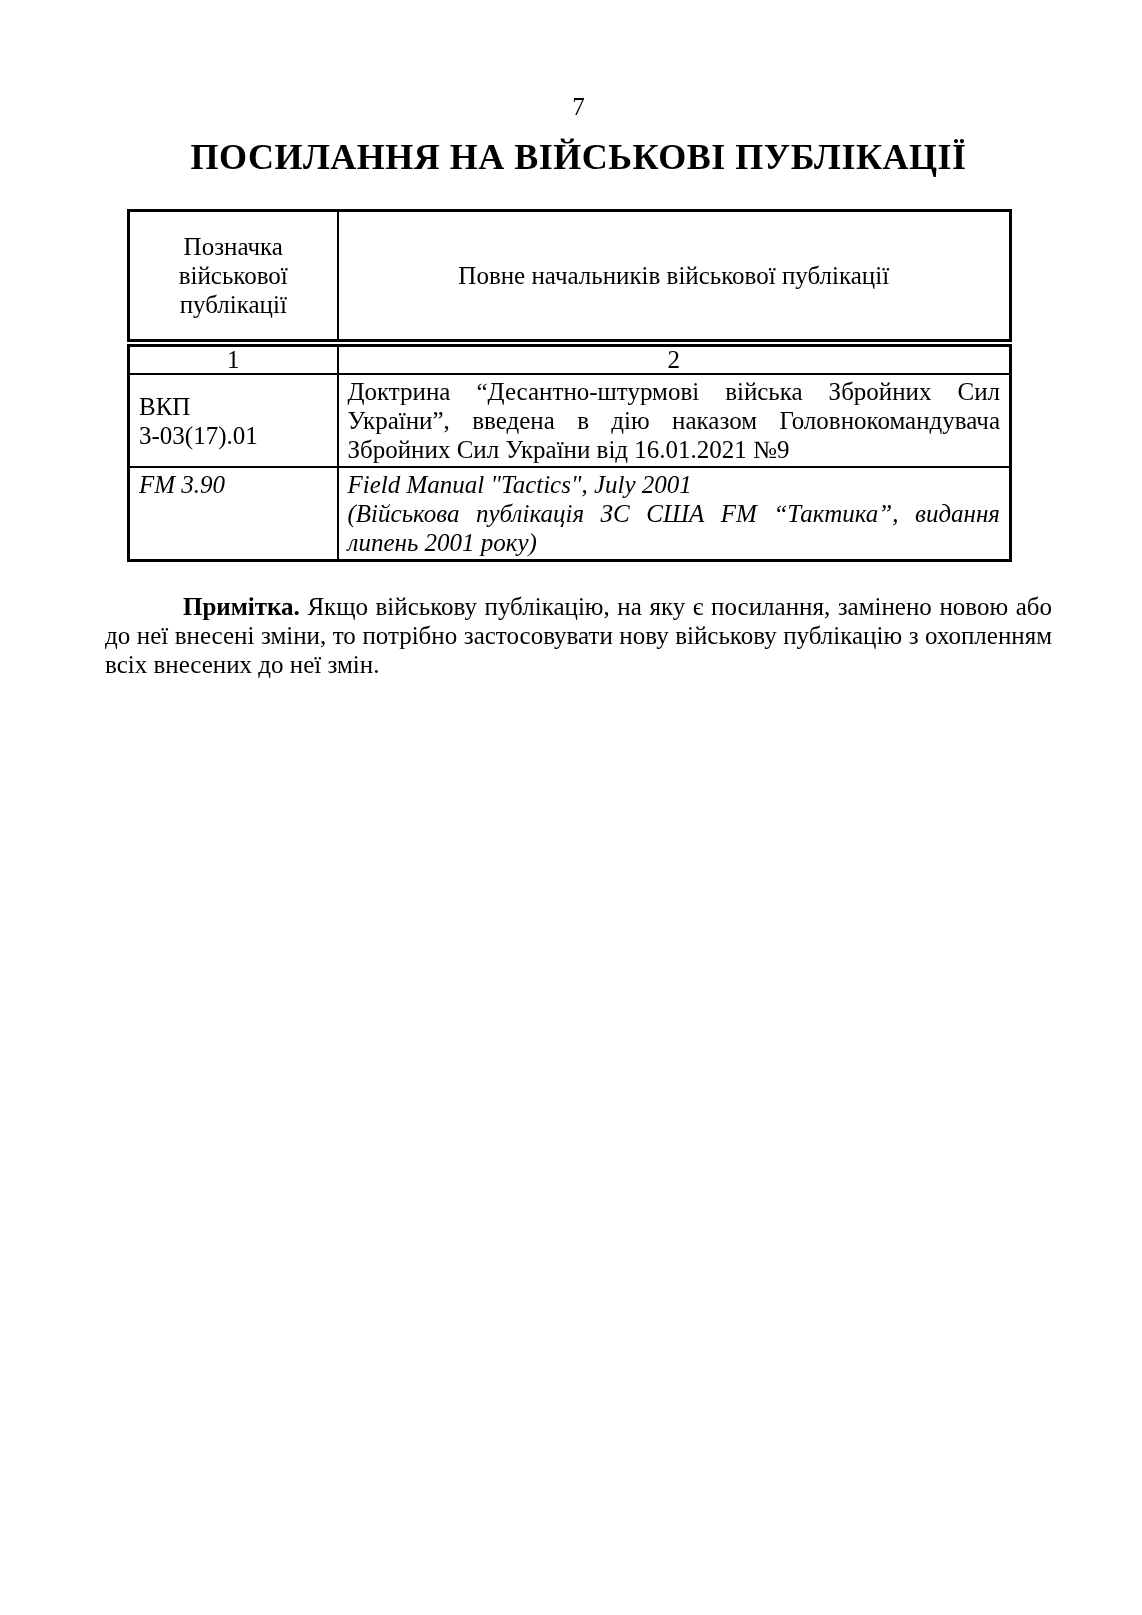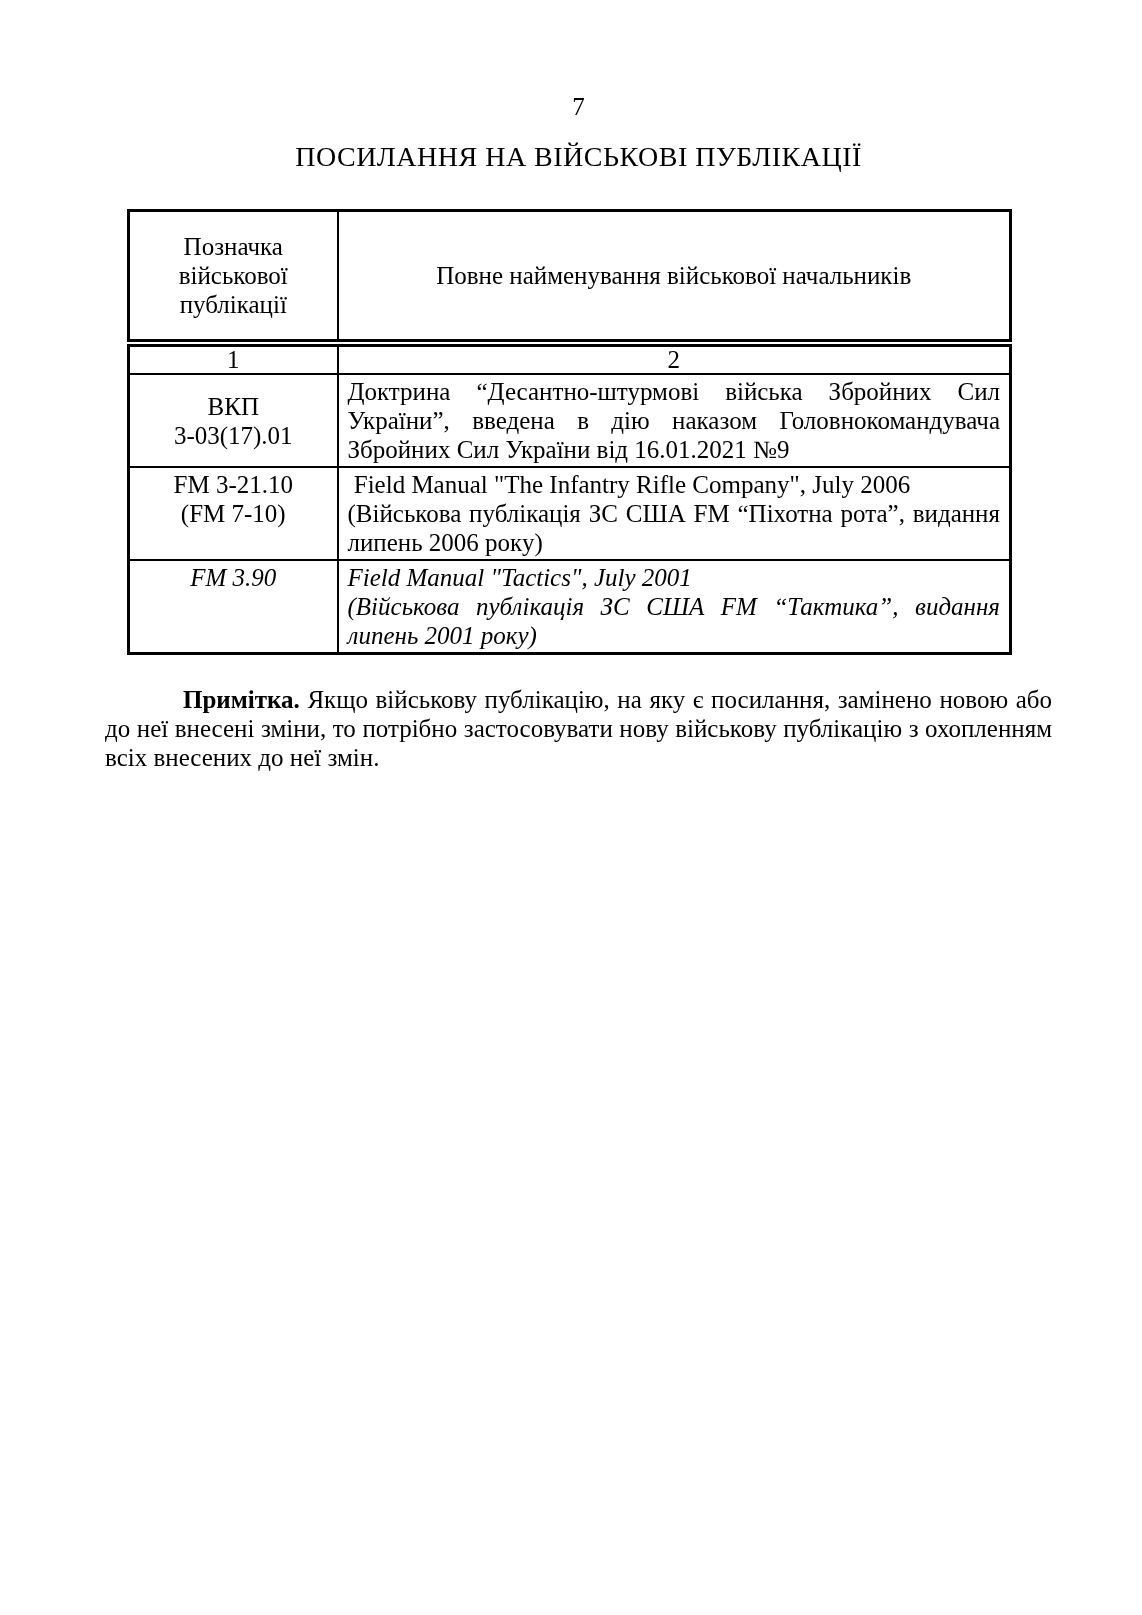--- a/index.html
+++ b/index.html
@@ -15,23 +15,23 @@
     overflow: hidden;
   }
   .page-number {
     text-align: center;
     font-size: 25px;
     line-height: 29px;
   }
   .doc-title {
     margin: 20px 0 0 0;
     text-align: center;
-    font-size: 28px;
+    font-size: 36px;
     line-height: 32px;
-    font-weight: normal;
+    font-weight: bold;
     letter-spacing: 0.5px;
   }
   table.ref-table {
     border-collapse: collapse;
     table-layout: fixed;
     width: 885px;
     margin: 36px 0 0 22px;
     border: 3px solid #000;
   }
   table.ref-table col.c1 { width: 209px; }
@@ -52,21 +52,21 @@
     vertical-align: middle;
     border-bottom: 8px double #000;
     padding: 20px 9px;
   }
   tr.num-row { height: 30px; }
   tr.num-row td {
     text-align: center;
     line-height: 26px;
     padding: 0;
   }
-  td.desig { text-align: center; margin-top: 20px; }
+  td.desig { text-align: left; margin-top: 20px; }
   tr.v-mid td { vertical-align: middle; }
   td.fullname {
     text-align: justify;
     text-align-last: left;
   }
   tr.r1 { height: 90px; }
   tr.r2 { height: 86px; }
   tr.r3 { height: 90px; font-style: italic; }
   tr.r4 { height: 144px; }
   p.note {
@@ -88,36 +88,30 @@
   <h1 class="doc-title">ПОСИЛАННЯ НА ВІЙСЬКОВІ ПУБЛІКАЦІЇ</h1>
 
   <table class="ref-table">
     <colgroup>
         <col class="c1">
         <col class="c2">
       </colgroup>
     <tbody>
       <tr class="head-row">
         <th>Позначка військової публікації</th>
-        <th>Повне найменування військової начальників</th>
+        <th>Повне начальників військової публікації</th>
       </tr>
       <tr class="num-row">
         <td>1</td>
         <td>2</td>
       </tr>
       <tr class="r1 v-mid">
         <td class="desig">ВКП
 3-03(17).01</td>
         <td class="fullname">Доктрина “Десантно-штурмові війська Збройних Сил України”, введена в дію наказом Головнокомандувача Збройних Сил України від 16.01.2021 №9</td>
-      </tr>
-      <tr class="r2">
-        <td class="desig">FM 3-21.10
-(FM 7-10)</td>
-        <td class="fullname">&nbsp;Field Manual "The Infantry Rifle Company", July 2006
-(Військова публікація ЗС США FM “Піхотна рота”, видання липень 2006 року)</td>
       </tr>
       <tr class="r3">
         <td class="desig">FM 3.90</td>
         <td class="fullname">Field Manual "Tactics", July 2001
 (Військова публікація ЗС США FM “Тактика”, видання липень 2001 року)</td>
       </tr>
     </tbody>
   </table>
 
   <p class="note">

